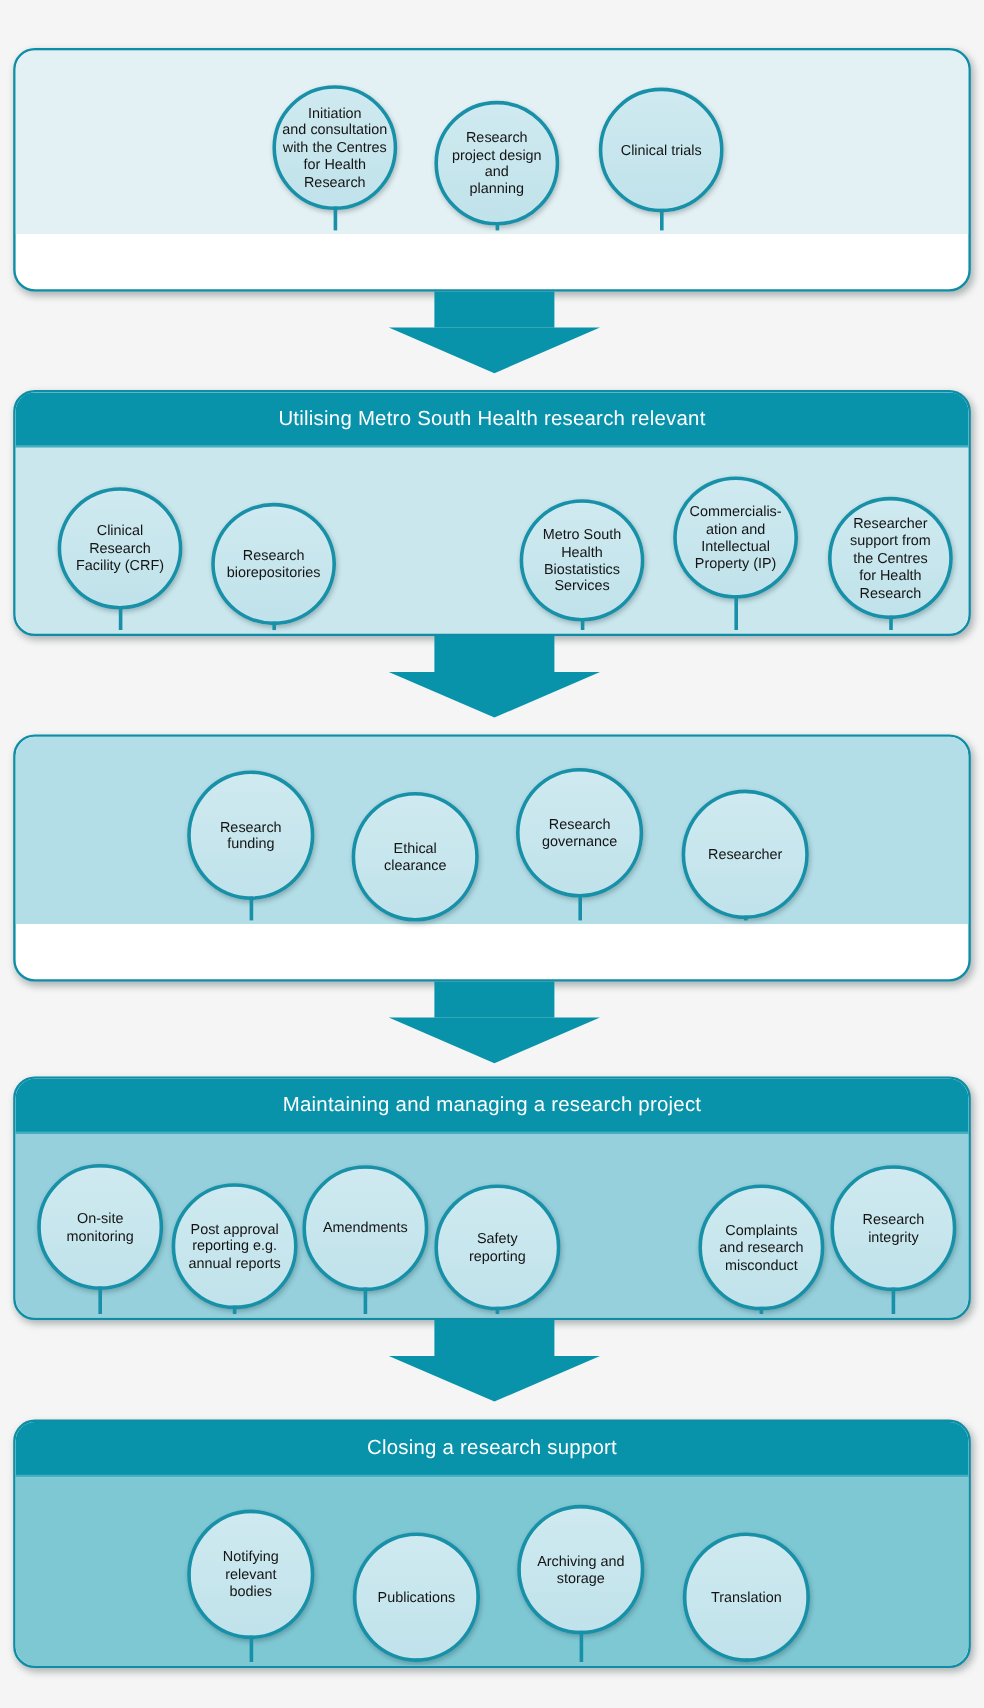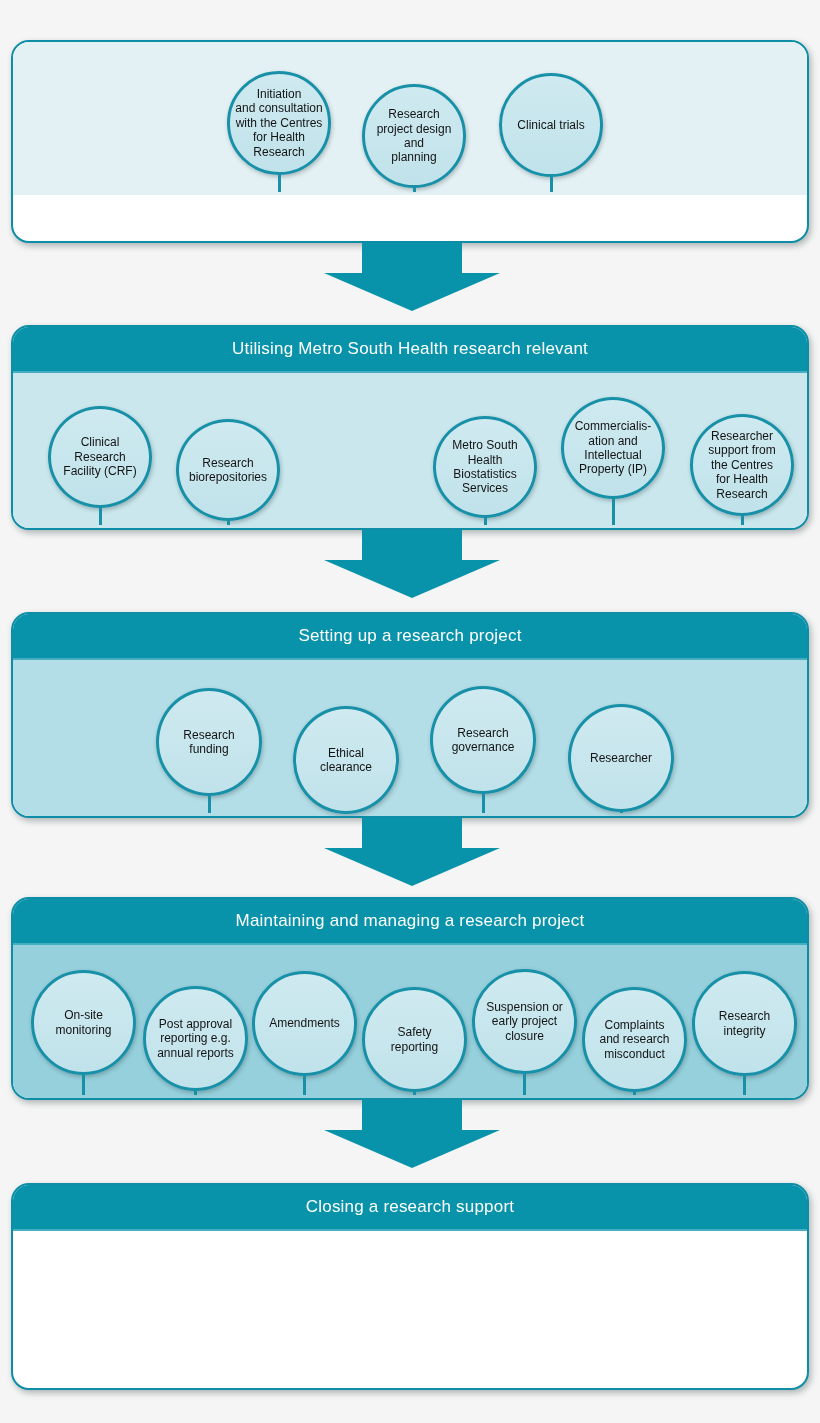--- a/index.html
+++ b/index.html
@@ -111,23 +111,20 @@
       </div>
     </div>
   </section>
 
   <div class="arrow" style="top:530px;">
     <div class="arrow-stem"></div>
     <div class="arrow-head"></div>
   </div>
 
   <section class="panel" style="top:612px;height:206px;">
-    <header class="panel-header">
-      <span class="panel-title">Setting up a research project</span>
-    </header>
     <div class="panel-body" style="background: rgb(179, 222, 231);">
       <div class="node" style="left:143px;top:28px;width:106px;height:108px;">
         <span class="node-label">Research
 funding</span>
         <i class="stem" style="height:20px;"></i>
       </div>
       <div class="node" style="left:280px;top:46px;width:106px;height:108px;">
         <span class="node-label">Ethical
 clearance</span>
         <i class="stem" style="height:2px;"></i>
@@ -167,26 +164,20 @@
       </div>
       <div class="node" style="left:349px;top:42px;width:105px;height:105px;">
         <span class="node-label">Safety
 reporting</span>
         <i class="stem" style="height:6px;"></i>
       </div>
       <div class="node" style="left:239px;top:26px;width:105px;height:105px;">
         <span class="node-label">Amendments</span>
         <i class="stem" style="height:22px;"></i>
       </div>
-      <div class="node" style="left:459px;top:24px;width:105px;height:105px;">
-        <span class="node-label">Suspension or
-early project
-closure</span>
-        <i class="stem" style="height:24px;"></i>
-      </div>
       <div class="node" style="left:569px;top:42px;width:105px;height:105px;">
         <span class="node-label">Complaints
 and research
 misconduct</span>
         <i class="stem" style="height:6px;"></i>
       </div>
       <div class="node" style="left:679px;top:26px;width:105px;height:105px;">
         <span class="node-label">Research
 integrity</span>
         <i class="stem" style="height:22px;"></i>
@@ -196,15 +187,36 @@
 
   <div class="arrow" style="top:1100px;">
     <div class="arrow-stem"></div>
     <div class="arrow-head"></div>
   </div>
 
   <section class="panel" style="top:1183px;height:207px;">
     <header class="panel-header">
       <span class="panel-title">Closing a research support</span>
     </header>
+    <div class="panel-body" style="background: rgb(126, 200, 212);">
+      <div class="node" style="left:143px;top:27px;width:106px;height:108px;">
+        <span class="node-label">Notifying
+relevant
+bodies</span>
+        <i class="stem" style="height:22px;"></i>
+      </div>
+      <div class="node" style="left:281px;top:46px;width:106px;height:108px;">
+        <span class="node-label">Publications</span>
+        <i class="stem" style="height:3px;"></i>
+      </div>
+      <div class="node" style="left:418px;top:23px;width:106px;height:108px;">
+        <span class="node-label">Archiving and
+storage</span>
+        <i class="stem" style="height:26px;"></i>
+      </div>
+      <div class="node" style="left:556px;top:46px;width:106px;height:108px;">
+        <span class="node-label">Translation</span>
+        <i class="stem" style="height:3px;"></i>
+      </div>
+    </div>
   </section>
 
 </div>
 
 </body></html>

